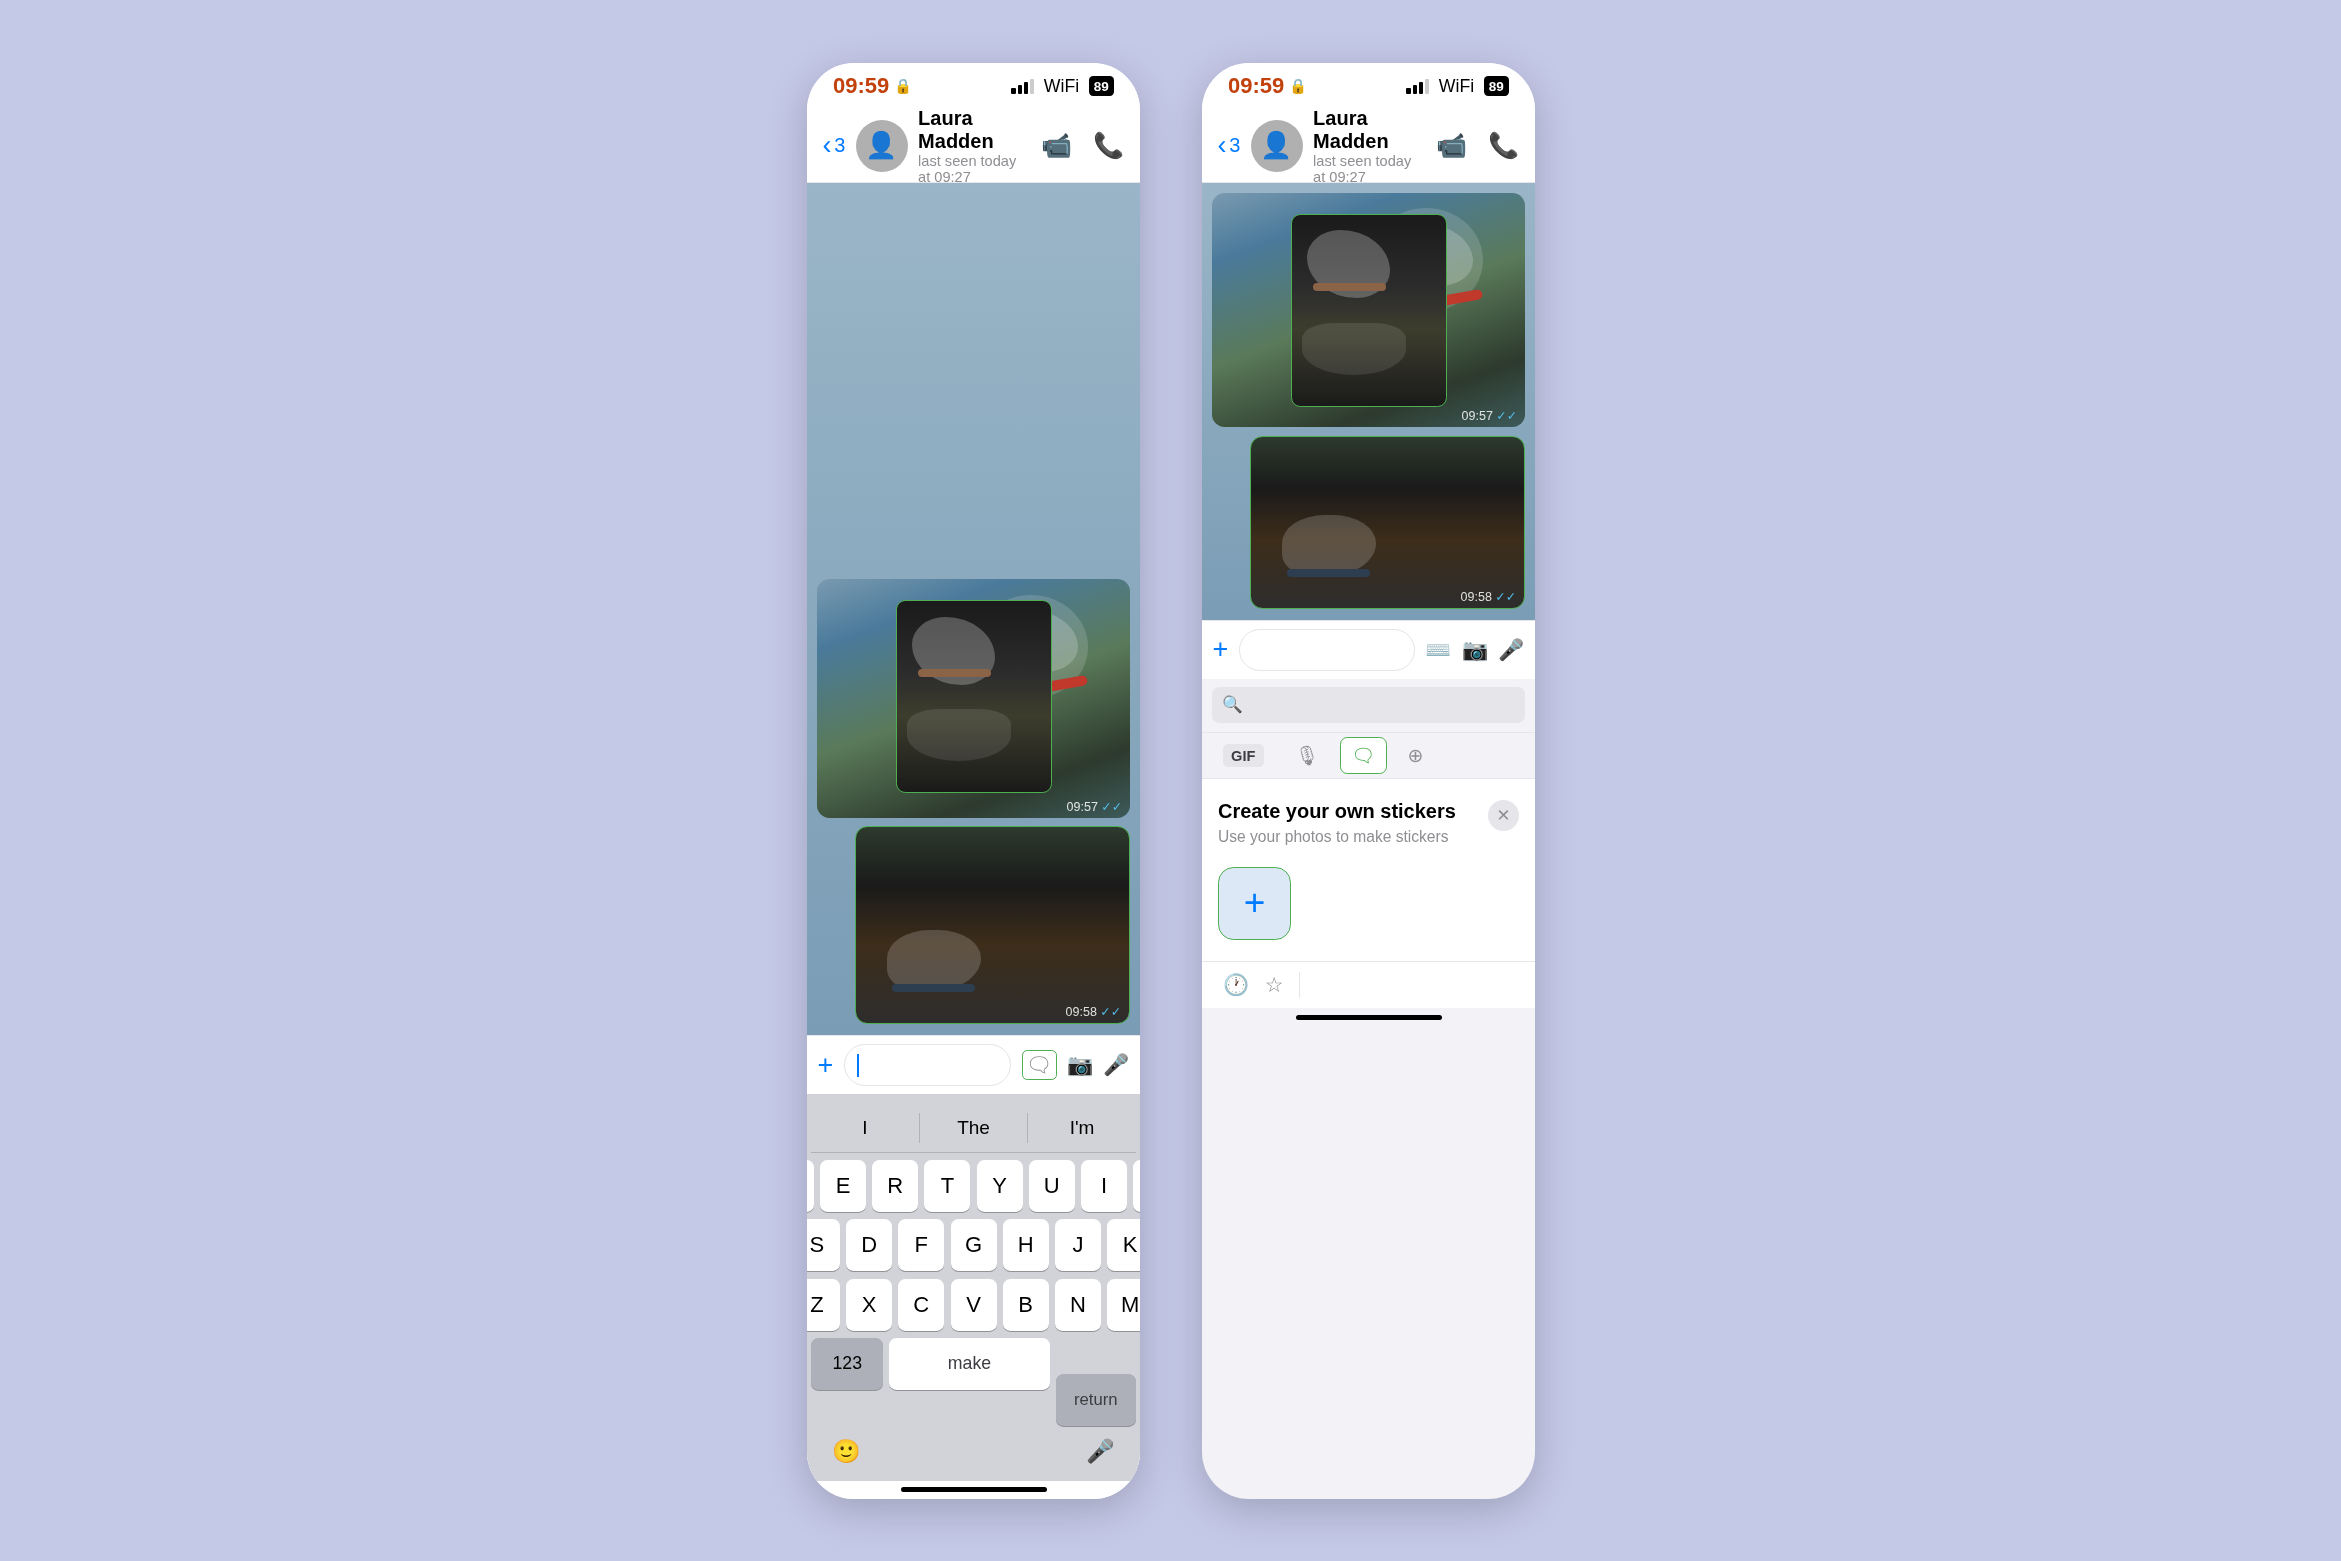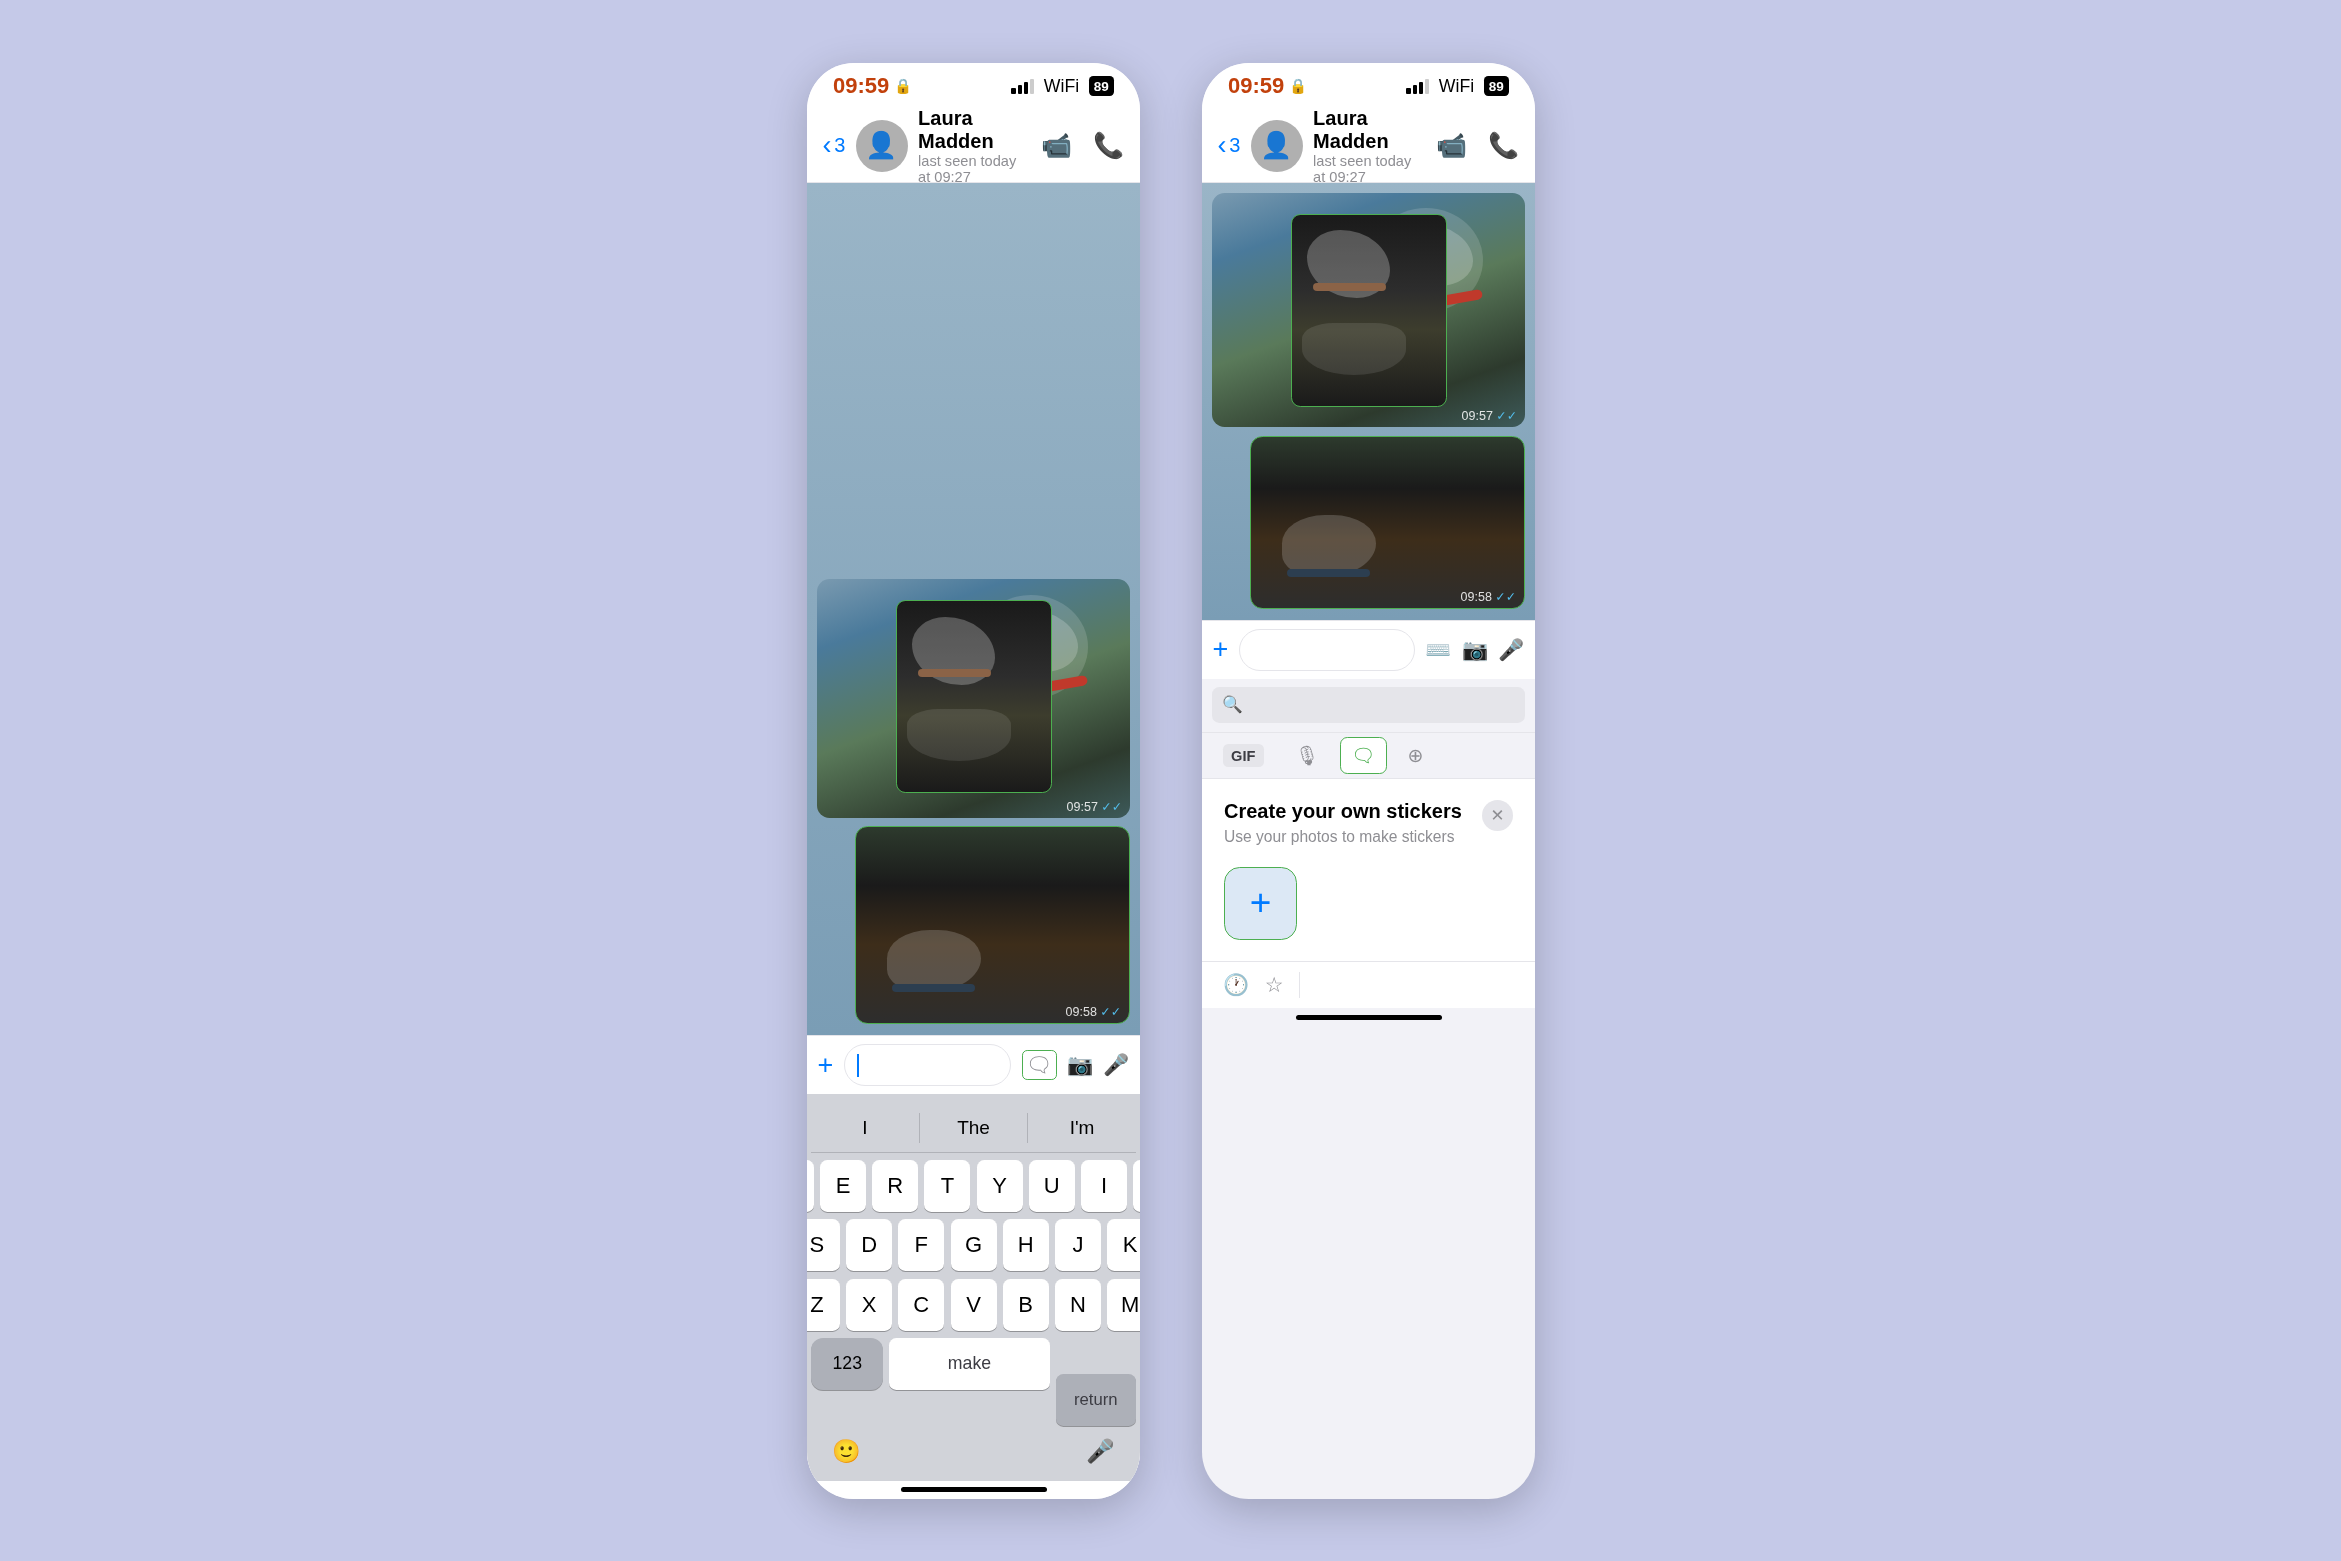--- a/index.html
+++ b/index.html
@@ -314,21 +314,21 @@
       background: #e5e5ea;
       border-radius: 5.2px;
       padding: 3.1px 8.3px;
       font-size: 14.6px;
       font-weight: 600;
       color: #3c3c43;
     }
     .sticker-content {
       flex: 1;
       background: white;
-      padding: 21px 22px;
+      padding: 21px 16px;
     }
     .sticker-create-row {
       display: flex;
       align-items: flex-start;
       justify-content: space-between;
       margin-bottom: 21px;
     }
     .sticker-create-text {
       flex: 1;
     }
@@ -503,21 +503,21 @@
         <div class="key">X</div>
         <div class="key">C</div>
         <div class="key">V</div>
         <div class="key">B</div>
         <div class="key">N</div>
         <div class="key">M</div>
 
       </div>
 
       <div class="key-row">
-        <div class="key key-dark key-numbers" style="font-size:17.7px;border-radius:12px;">123</div>
+        <div class="key key-dark key-numbers" style="font-size:17.7px;">123</div>
         <div class="key key-space">make</div>
         <div class="key key-dark key-return">return</div>
       </div>
       <div class="bottom-bar">
         <span class="emoji-btn">🙂</span>
         <span class="mic-btn">🎤</span>
       </div>
     </div>
     <div class="home-indicator"></div>
   </div>

